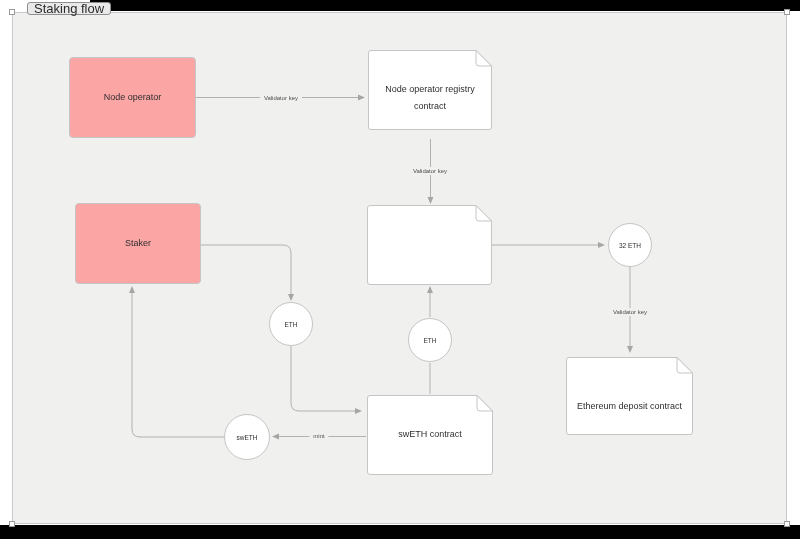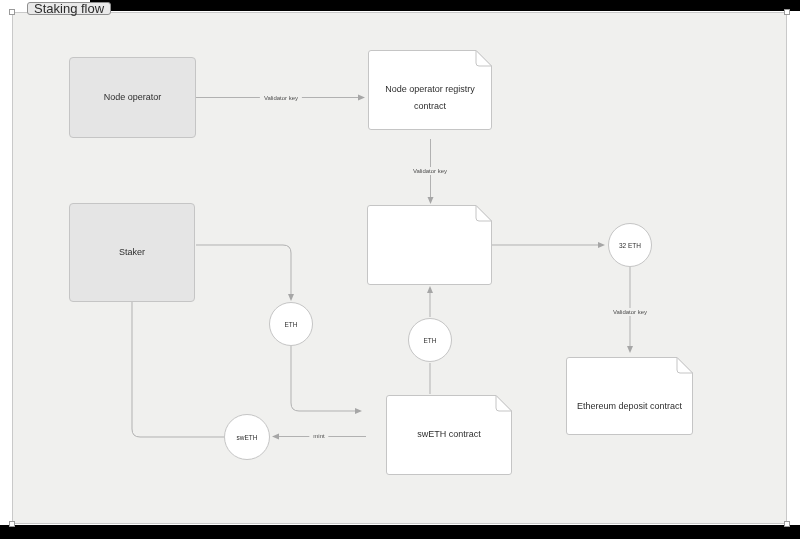--- a/index.html
+++ b/index.html
@@ -31,21 +31,21 @@
   }
 
   .wires{position:absolute;left:0;top:0}
   .wire{fill:none;stroke:#b1b1b1;stroke-width:1}
   .arrowhead{fill:#a6a6a6;stroke:none}
 
   .node{
     position:absolute;display:flex;align-items:center;justify-content:center;
     text-align:center;box-sizing:border-box;
   }
-  .node.rect{background:#e5e5e5;border:1px solid #c5c5c5;border-radius:4px}
+  .node.rect{background:#fca5a5;border:1px solid #c5c5c5;border-radius:4px}
   .node.doc{background:transparent;border:none}
   .doc-svg{position:absolute;left:0;top:0}
   .doc-outline{fill:#ffffff;stroke:#c5c5c5;stroke-width:1}
   .doc-fold{fill:#ffffff;stroke:#c5c5c5;stroke-width:1}
   .node-label{
     position:relative;z-index:1;font-size:9px;line-height:1.9;
     color:#2e2e2e;padding:0 5px;
   }
 
   .token{
@@ -102,21 +102,21 @@
   <polygon class="arrowhead" points="132,286 129,293 135,293"></polygon>
 
   <path class="wire" d="M430,394 V363 M430,317 V291"></path>
   <polygon class="arrowhead" points="430,286 427,293 433,293"></polygon>
 </svg>
 
 <div class="node rect" style="left:69px;top:57px;width:127px;height:81px">
   <span class="node-label">Node operator</span>
 </div>
 
-<div class="node rect" style="left:69px;top:203px;width:126px;height:99px">
+<div class="node rect" style="left:75px;top:203px;width:126px;height:81px">
   <span class="node-label">Staker</span>
 </div>
 
 <div class="node doc" style="left:368px;top:50px;width:124px;height:96px">
   <svg class="doc-svg" width="124" height="80" viewBox="0 0 124 80">
     <path class="doc-outline" d="M3,.5 H108 L123.5,16 V77 Q123.5,79.5 121,79.5 H3 Q.5,79.5 .5,77 V3 Q.5,.5 3,.5 Z"></path>
     <path class="doc-fold" d="M108,.5 L123.5,16 H111 Q108,16 108,13 Z"></path>
   </svg>
   <span class="node-label">Node operator registry contract</span>
 </div>
@@ -129,21 +129,21 @@
 </div>
 
 <div class="node doc" style="left:566px;top:357px;width:127px;height:99px">
   <svg class="doc-svg" width="127" height="78" viewBox="0 0 127 78">
     <path class="doc-outline" d="M3,.5 H111 L126.5,16 V75 Q126.5,77.5 124,77.5 H3 Q.5,77.5 .5,75 V3 Q.5,.5 3,.5 Z"></path>
     <path class="doc-fold" d="M111,.5 L126.5,16 H114 Q111,16 111,13 Z"></path>
   </svg>
   <span class="node-label">Ethereum deposit contract</span>
 </div>
 
-<div class="node doc" style="left:386px;top:395px;width:126px;height:80px">
+<div class="node doc" style="left:367px;top:395px;width:126px;height:80px">
   <svg class="doc-svg" width="126" height="80" viewBox="0 0 126 80">
     <path class="doc-outline" d="M3,.5 H110 L125.5,16 V77 Q125.5,79.5 123,79.5 H3 Q.5,79.5 .5,77 V3 Q.5,.5 3,.5 Z"></path>
     <path class="doc-fold" d="M110,.5 L125.5,16 H113 Q110,16 110,13 Z"></path>
   </svg>
   <span class="node-label">swETH contract</span>
 </div>
 
 <div class="token" style="left:608px;top:223px;width:44px;height:44px">32 ETH</div>
 
 <div class="token" style="left:269px;top:302px;width:44px;height:44px">ETH</div>

